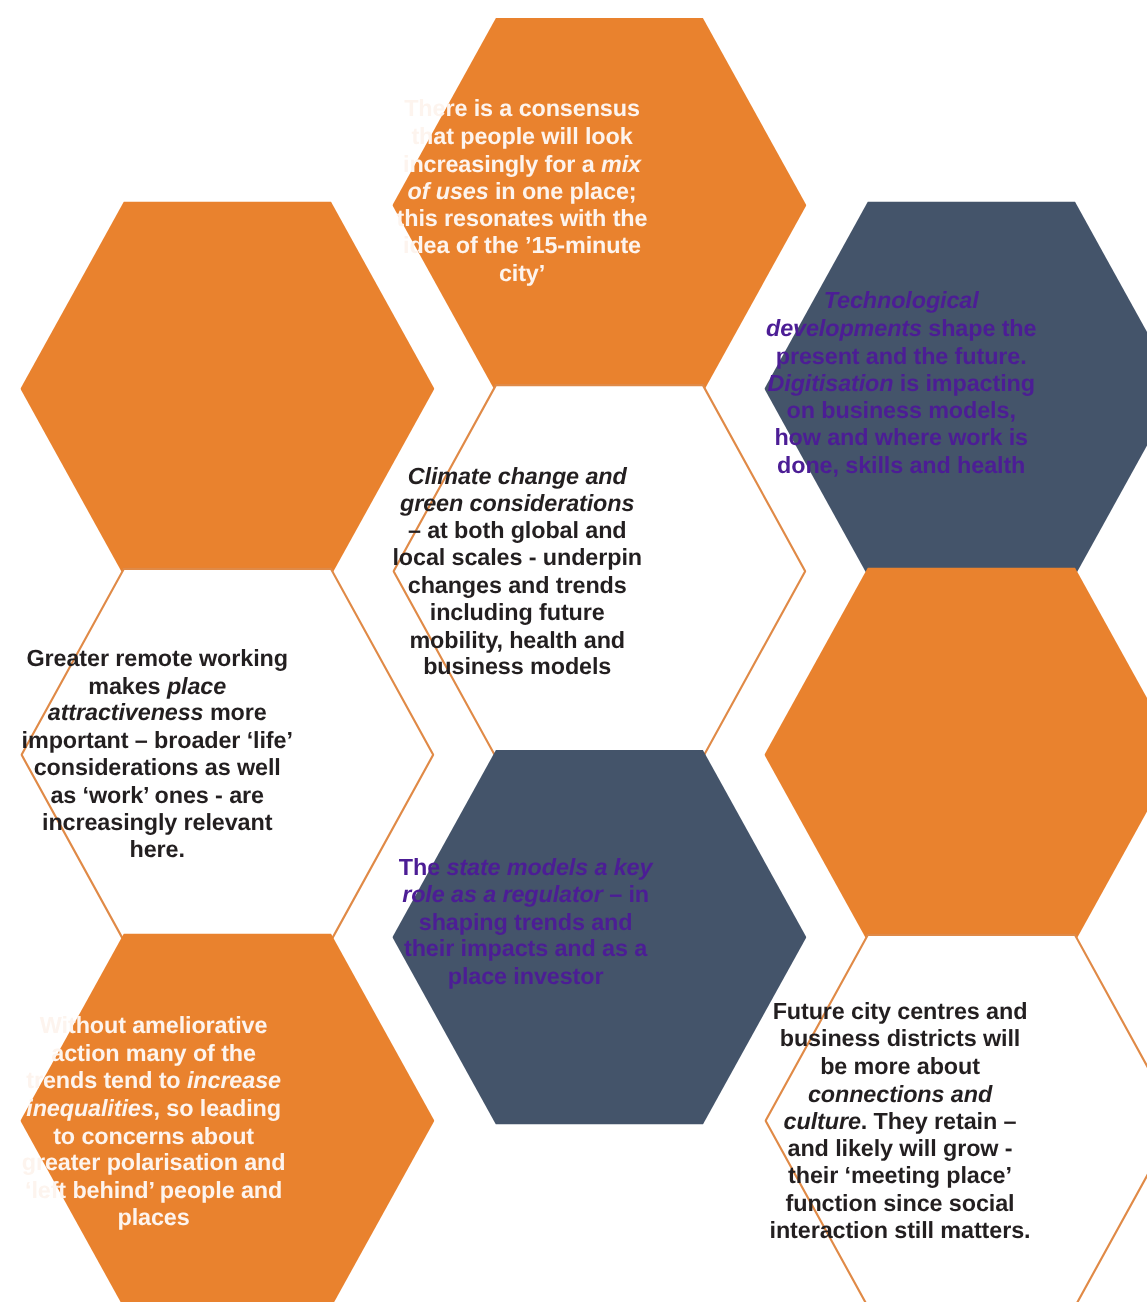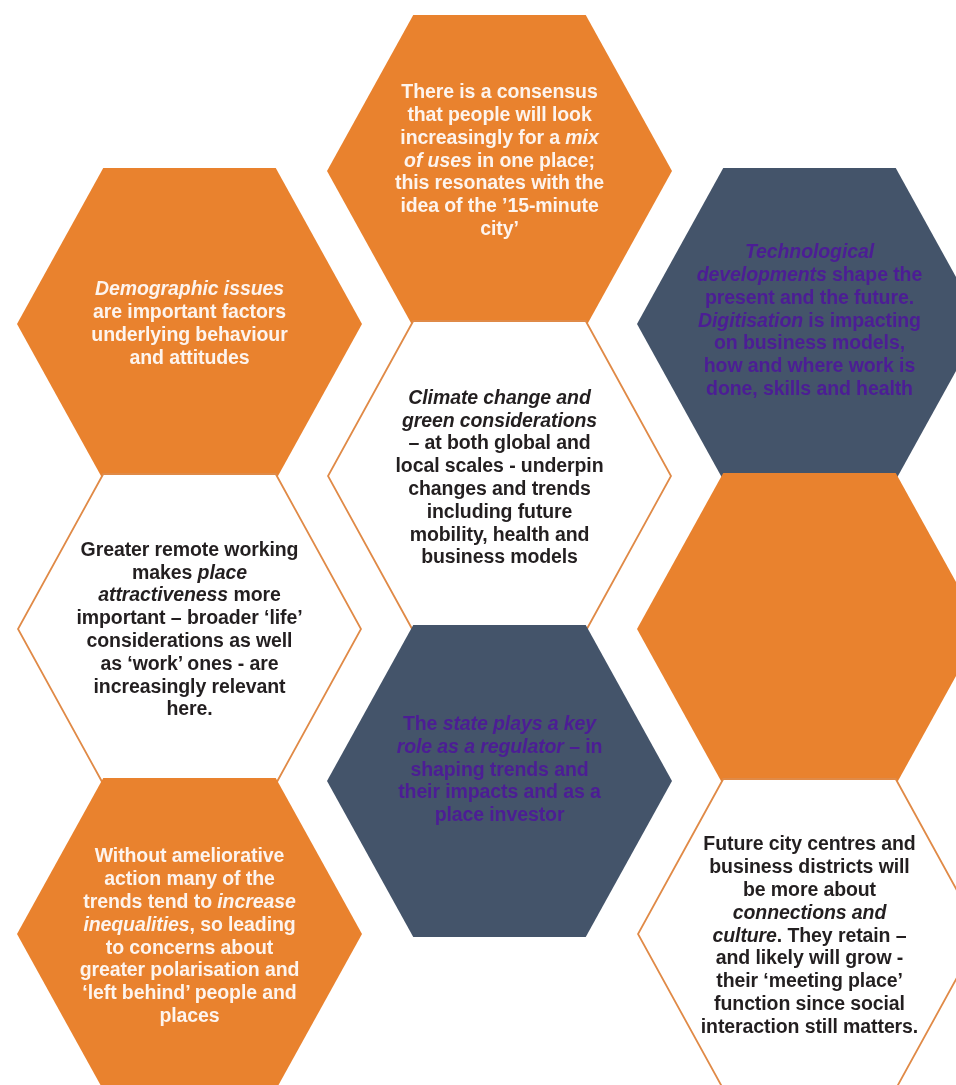--- a/index.html
+++ b/index.html
@@ -16,21 +16,21 @@
     height: 1085px;
     background: #ffffff;
     overflow: hidden;
   }
   .hex {
     position: absolute;
     width: 345px;
     height: 312px;
     display: flex;
     align-items: center;
-    justify-content: center;
+    justify-content: flex-start;
     box-sizing: border-box;
   }
   .hex svg {
     position: absolute;
     top: 0;
     left: 0;
     width: 100%;
     height: 100%;
     display: block;
   }
@@ -73,21 +73,20 @@
     <svg viewBox="0 0 345 312" preserveAspectRatio="none">
       <polygon points="86.25,0 258.75,0 345,156 258.75,312 86.25,312 0,156" fill="#E9822E"></polygon>
     </svg>
     <div class="hex-text">There is a consensus that people will look increasingly for a <em>mix of uses</em> in one place; this resonates with the idea of the ’15-minute city’</div>
   </div>
 
   <div class="hex fill-orange h-left-top" style="left:17px; top:168px;">
     <svg viewBox="0 0 345 312" preserveAspectRatio="none">
       <polygon points="86.25,0 258.75,0 345,156 258.75,312 86.25,312 0,156" fill="#E9822E"></polygon>
     </svg>
-    <div class="hex-text"><em>Demographic issues</em> are important factors underlying behaviour and attitudes</div>
   </div>
 
   <div class="hex fill-dark h-right-top" style="left:637px; top:168px;">
     <svg viewBox="0 0 345 312" preserveAspectRatio="none">
       <polygon points="86.25,0 258.75,0 345,156 258.75,312 86.25,312 0,156" fill="#44546A"></polygon>
     </svg>
     <div class="hex-text"><em>Technological developments</em> shape the present and the future. <em>Digitisation</em> is impacting on business models, how and where work is done, skills and health</div>
   </div>
 
   <div class="hex fill-white h-center-mid" style="left:327px; top:320px;">
@@ -107,21 +106,21 @@
   <div class="hex fill-orange h-right-mid" style="left:637px; top:473px;">
     <svg viewBox="0 0 345 312" preserveAspectRatio="none">
       <polygon points="86.25,0 258.75,0 345,156 258.75,312 86.25,312 0,156" fill="#E9822E"></polygon>
     </svg>
   </div>
 
   <div class="hex fill-dark h-center-bot" style="left:327px; top:625px;">
     <svg viewBox="0 0 345 312" preserveAspectRatio="none">
       <polygon points="86.25,0 258.75,0 345,156 258.75,312 86.25,312 0,156" fill="#44546A"></polygon>
     </svg>
-    <div class="hex-text">The <em>state plays a key role as a regulator</em> – in shaping trends and their impacts and as a place investor</div>
+    <div class="hex-text">The <em>state models a key role as a regulator</em> – in shaping trends and their impacts and as a place investor</div>
   </div>
 
   <div class="hex fill-orange h-left-bot" style="left:17px; top:778px;">
     <svg viewBox="0 0 345 312" preserveAspectRatio="none">
       <polygon points="86.25,0 258.75,0 345,156 258.75,312 86.25,312 0,156" fill="#E9822E"></polygon>
     </svg>
     <div class="hex-text">Without ameliorative action many of the trends tend to <em>increase inequalities</em>, so leading to concerns about greater polarisation and ‘left behind’ people and places</div>
   </div>
 
   <div class="hex fill-white h-right-bot" style="left:637px; top:778px;">

